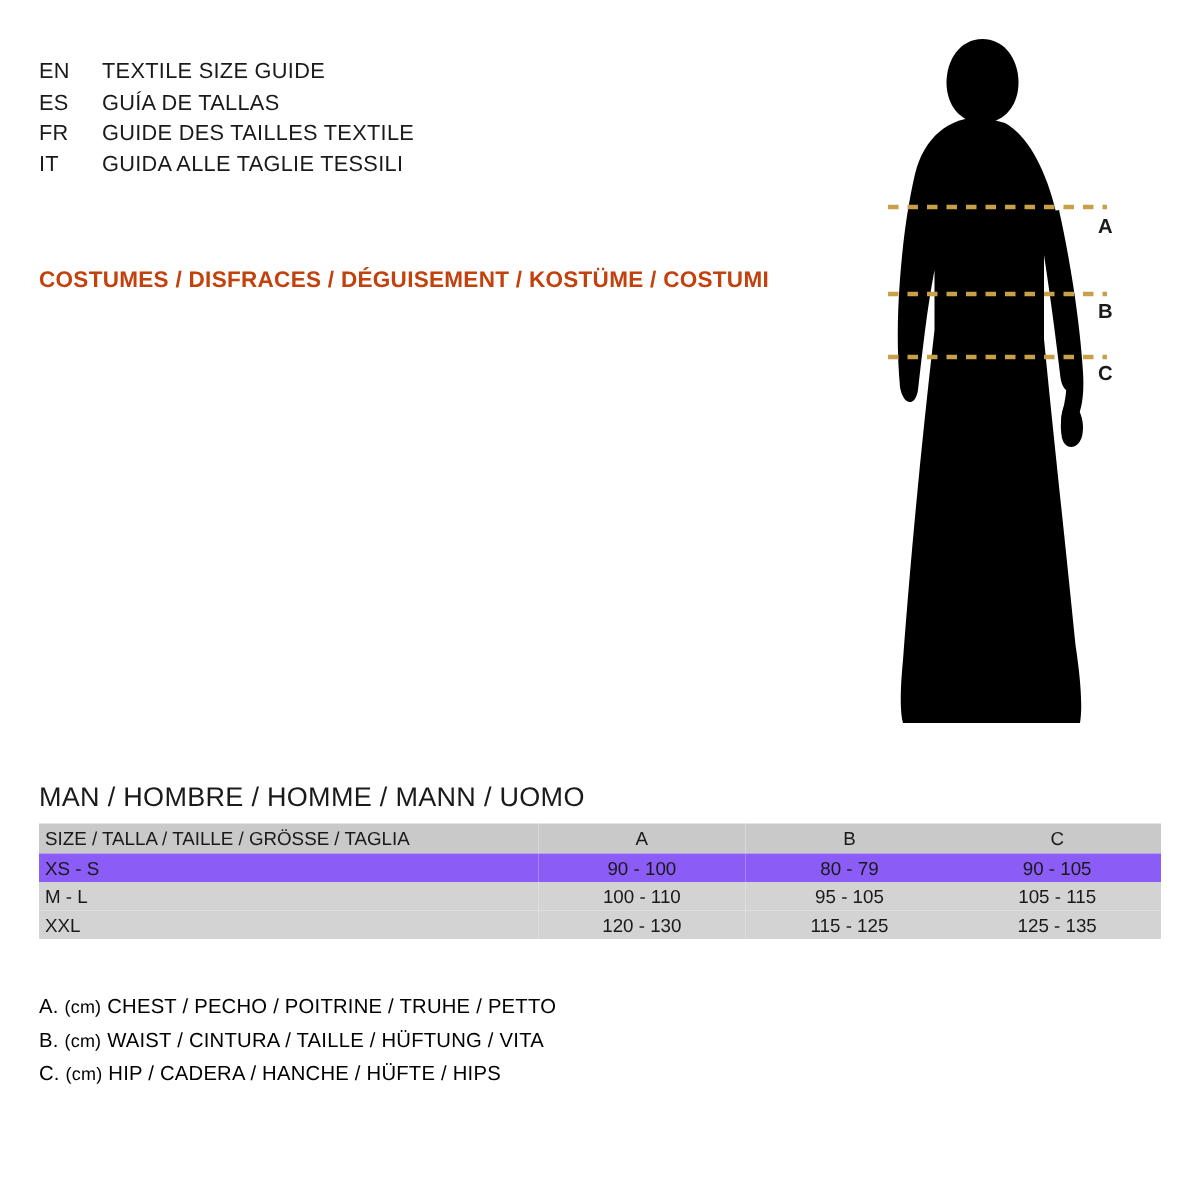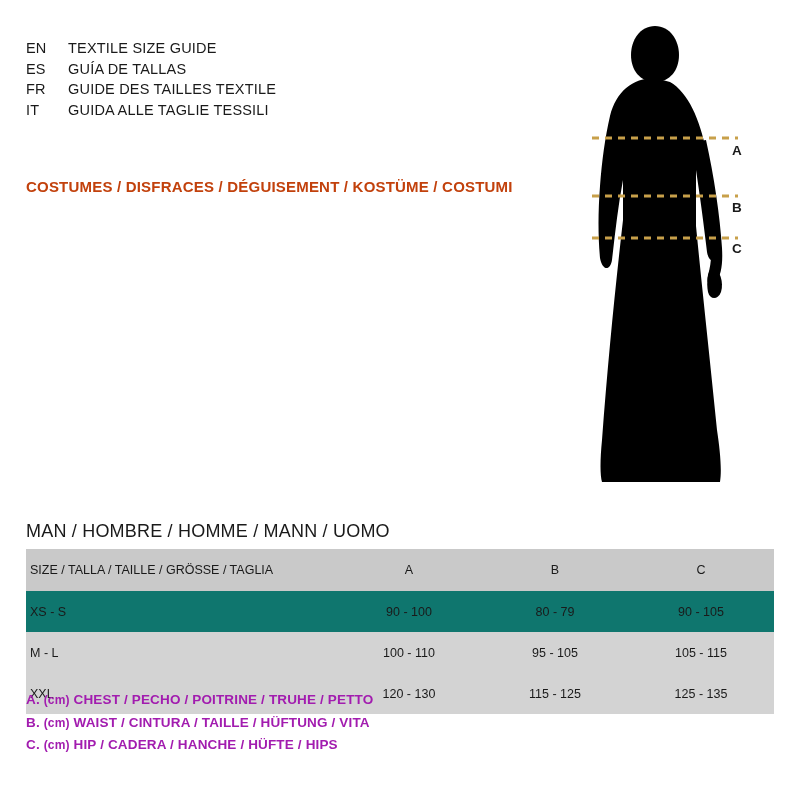--- a/index.html
+++ b/index.html
@@ -90,31 +90,31 @@
     position: absolute;
     left: 26px;
     top: 549px;
     width: 748px;
     border-collapse: collapse;
     font-size: 12.5px;
     color: #1a1a1a;
   }
   table.size-table th,
   table.size-table td {
-    padding: 11px;
+    padding: 0;
     height: 19px;
     font-weight: normal;
     vertical-align: middle;
   }
   table.size-table thead th {
     background: #c9c9c9;
     height: 20px;
   }
   table.size-table tbody tr.odd td {
-    background: #0f766e;
+    background: #8b5cf6;
   }
   table.size-table tbody tr.even td {
     background: #d3d3d3;
   }
   .col-size {
     width: 330px;
     text-align: left;
     padding-left: 4px !important;
   }
   .col-m {
@@ -122,26 +122,25 @@
     text-align: center;
   }
   th.col-m {
     font-weight: bold;
   }
 
   
   .legend {
     position: absolute;
     left: 26px;
-    top: 689px;
+    top: 660px;
     font-size: 13.5px;
     line-height: 21.5px;
     letter-spacing: 0.15px;
-    color: #a21caf;
-    font-weight: bold;
+    color: #000000;
   }
   .legend-row .unit {
     font-size: 12px;
   }
 </style>
 </head>
 <body>
 
 <div class="page">
 

